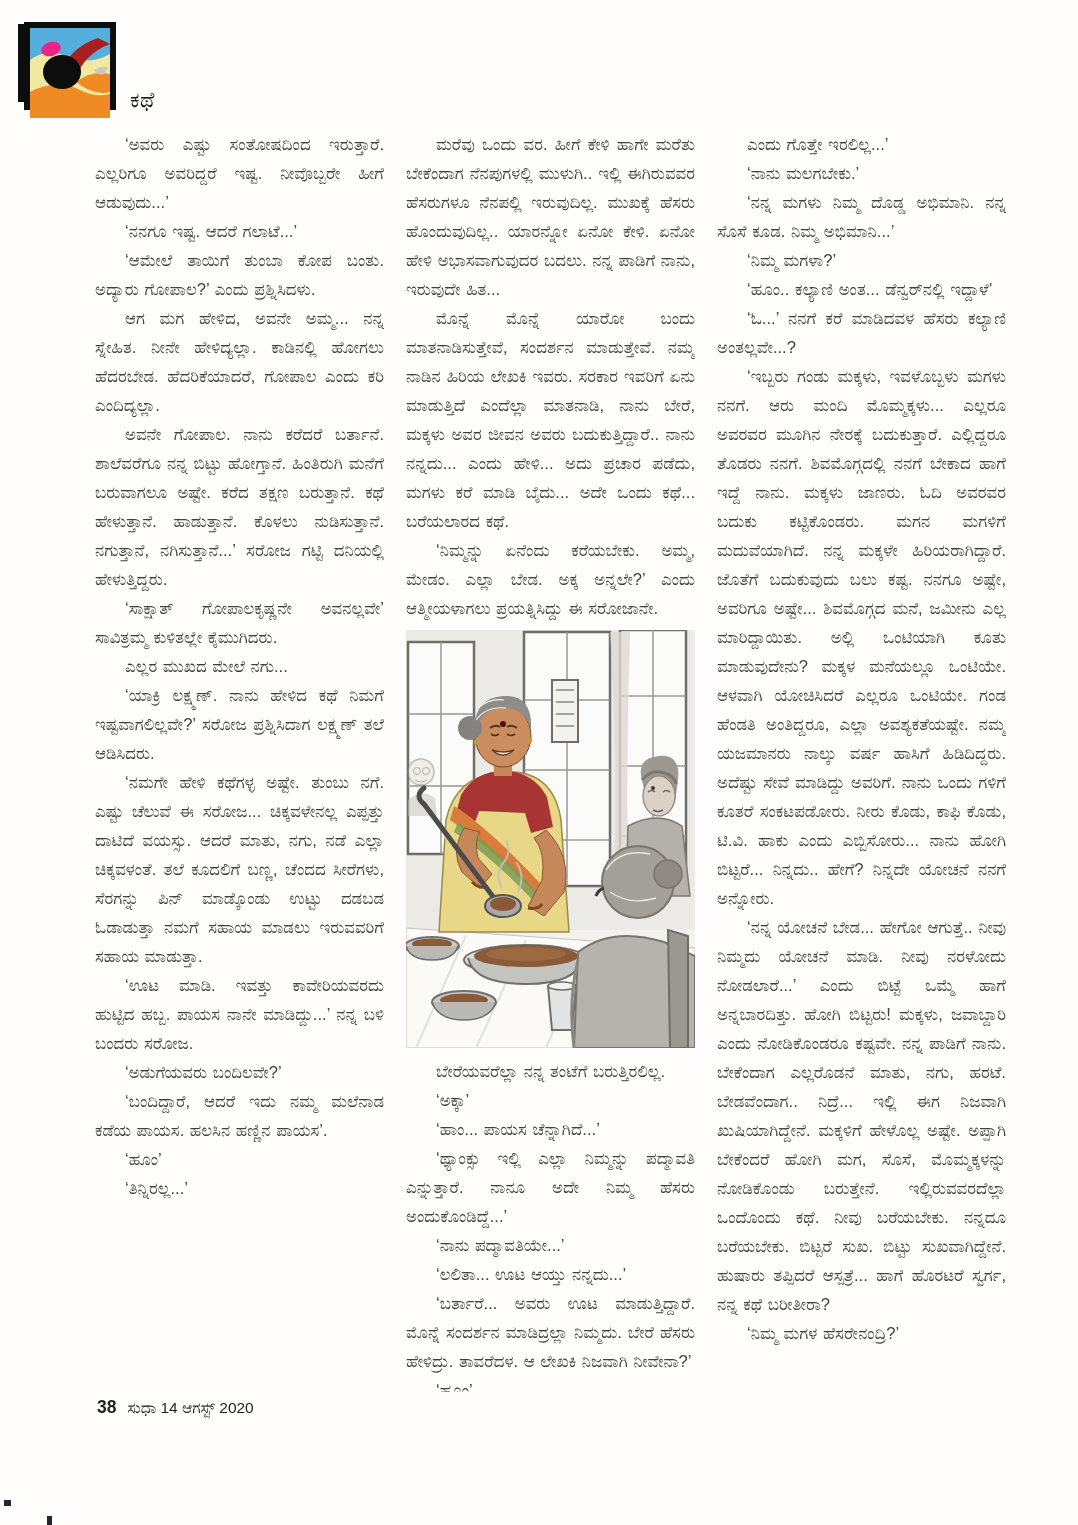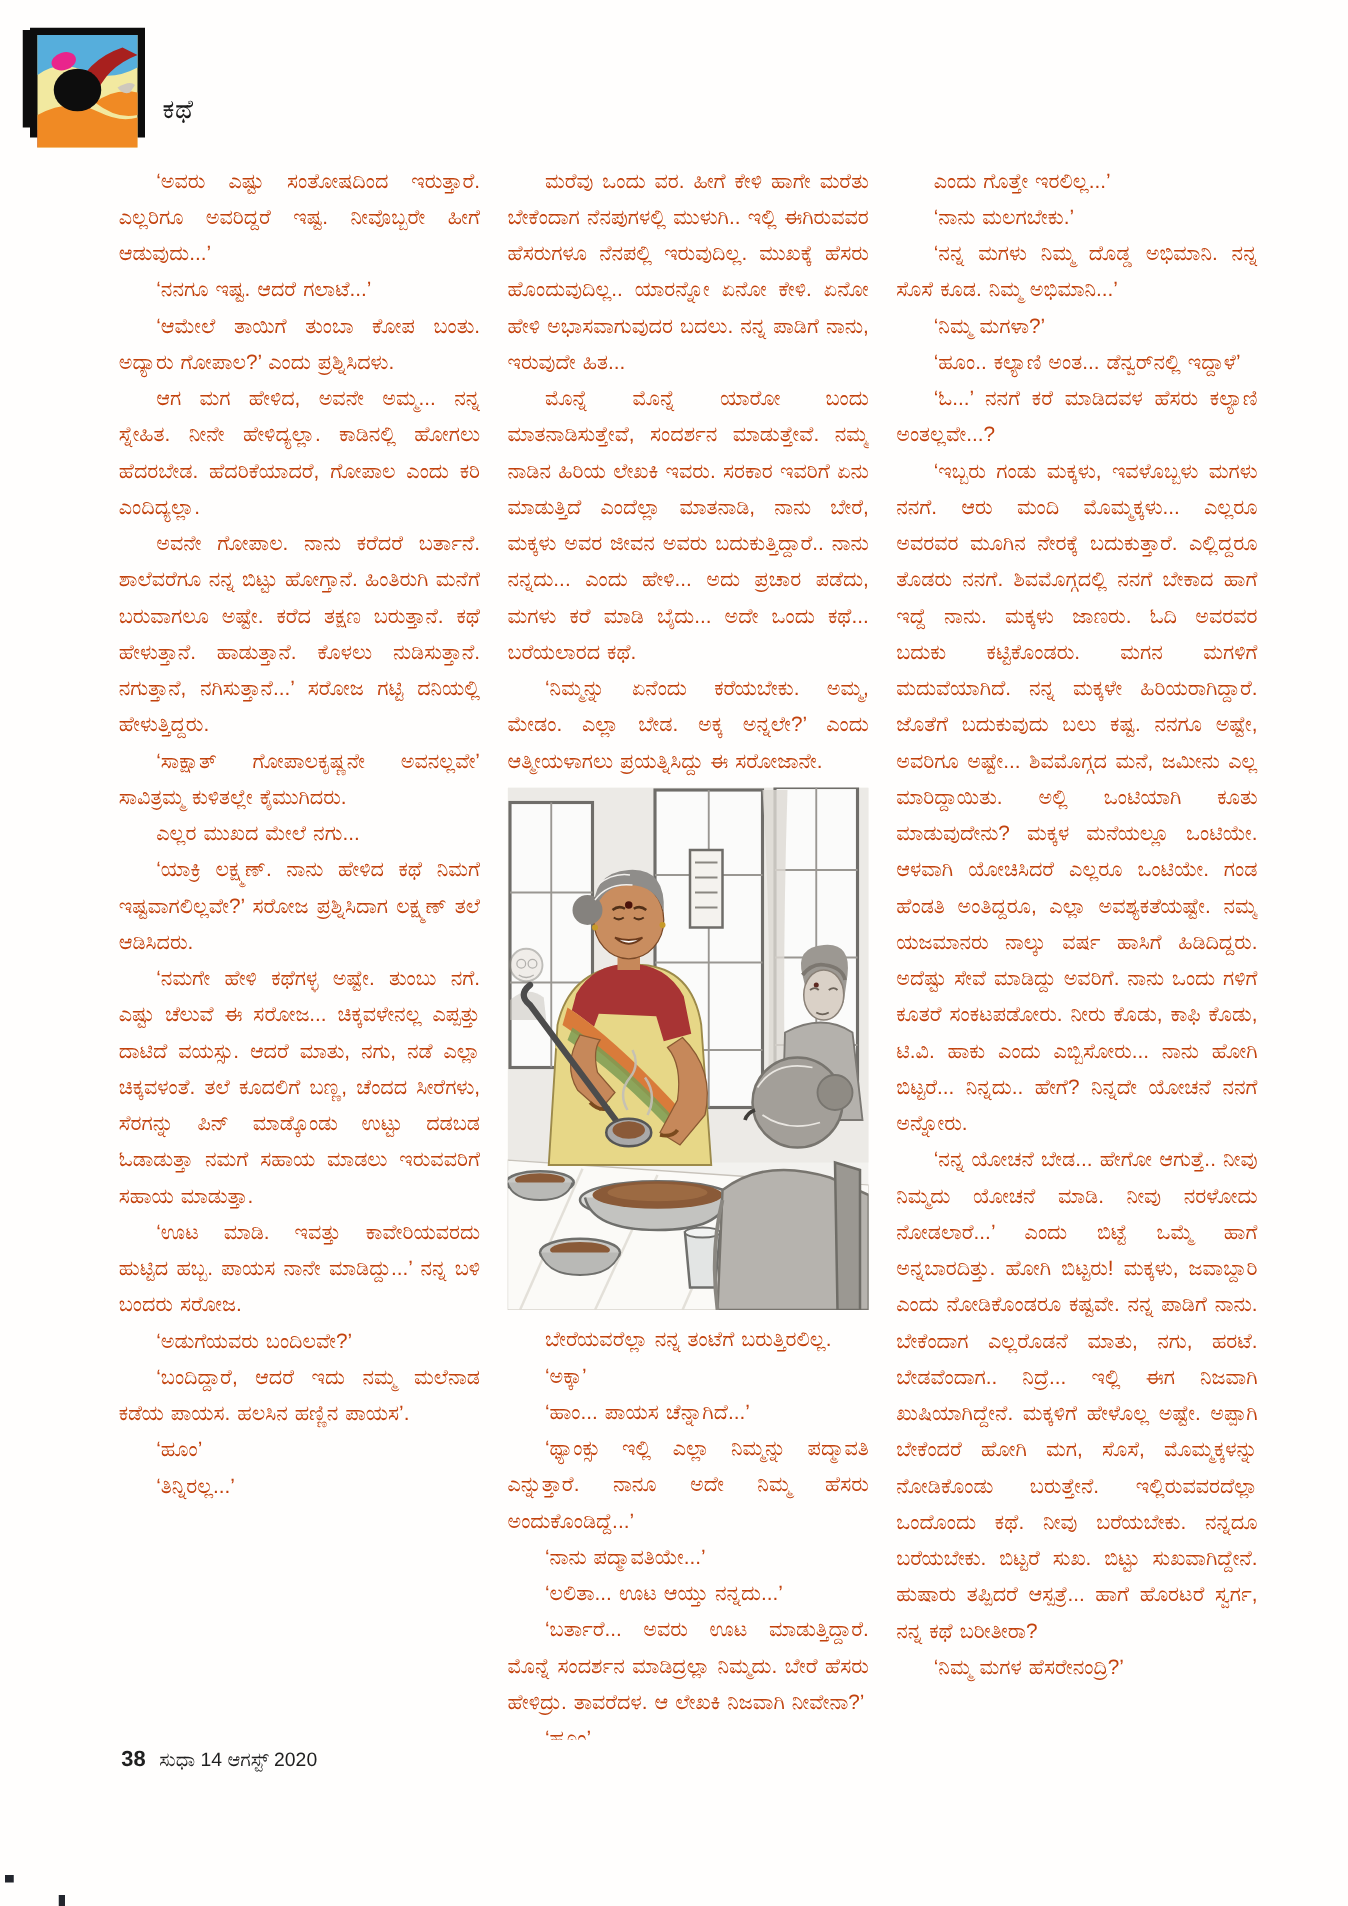--- a/index.html
+++ b/index.html
@@ -8,41 +8,41 @@
     background:#ffffff;
     font-family:"Liberation Sans","DejaVu Sans",sans-serif;
     position:relative;overflow:hidden;
     color:#1c1c1c;
   }
   .page{position:absolute;inset:0;background:#fffefd;}
 
   
   .logo-wrap{position:absolute;left:18px;top:22px;width:110px;height:104px;}
   .section-label{
-    position:absolute;left:130px;top:76px;
+    position:absolute;left:130px;top:88px;
     font-size:21px;color:#1a1a1a;letter-spacing:.5px;
   }
 
   
   .columns{
     position:absolute;left:95px;top:130px;width:912px;height:1262px;
     display:flex;gap:22px;overflow:hidden;
   }
   .col{width:289px;flex:0 0 289px;overflow:hidden;}
   .para{
     margin:0;text-indent:30px;text-align:justify;
-    font-size:16.6px;line-height:29px;color:#c2410c;
+    font-size:16.6px;line-height:29px;color:#404040;
     word-spacing:1px;
   }
   .illustration{display:block;width:289px;height:418px;margin:7px 0 9px;}
 
   
   .footer{
     position:absolute;left:97px;top:1397px;
-    display:flex;align-items:flex-end;gap:11px;
+    display:flex;align-items:center;gap:11px;
     font-size:15.5px;color:#1f1f1f;
   }
   .footer .page-num{font-weight:bold;font-size:17.5px;}
 
   .corner-mark{position:absolute;background:#23262e;}
   .mark-a{left:4px;top:1500px;width:7px;height:6px;}
   .mark-b{left:47px;top:1516px;width:5px;height:9px;}
 </style>
 </head>
 <body>

